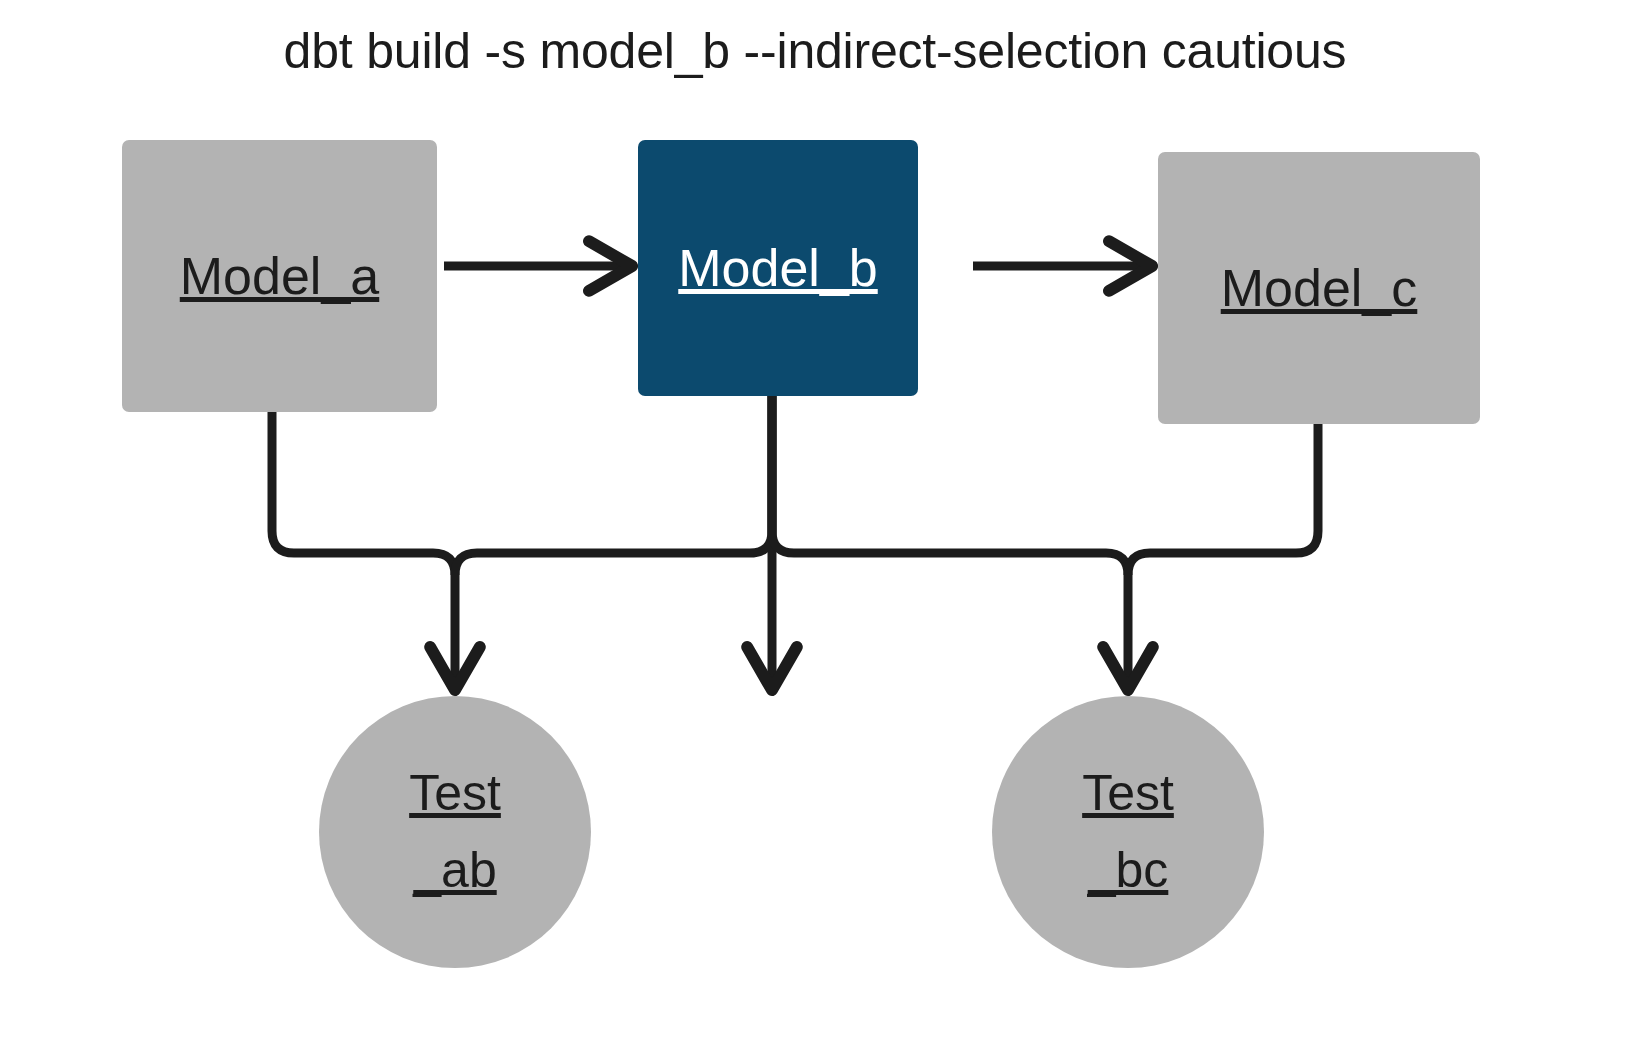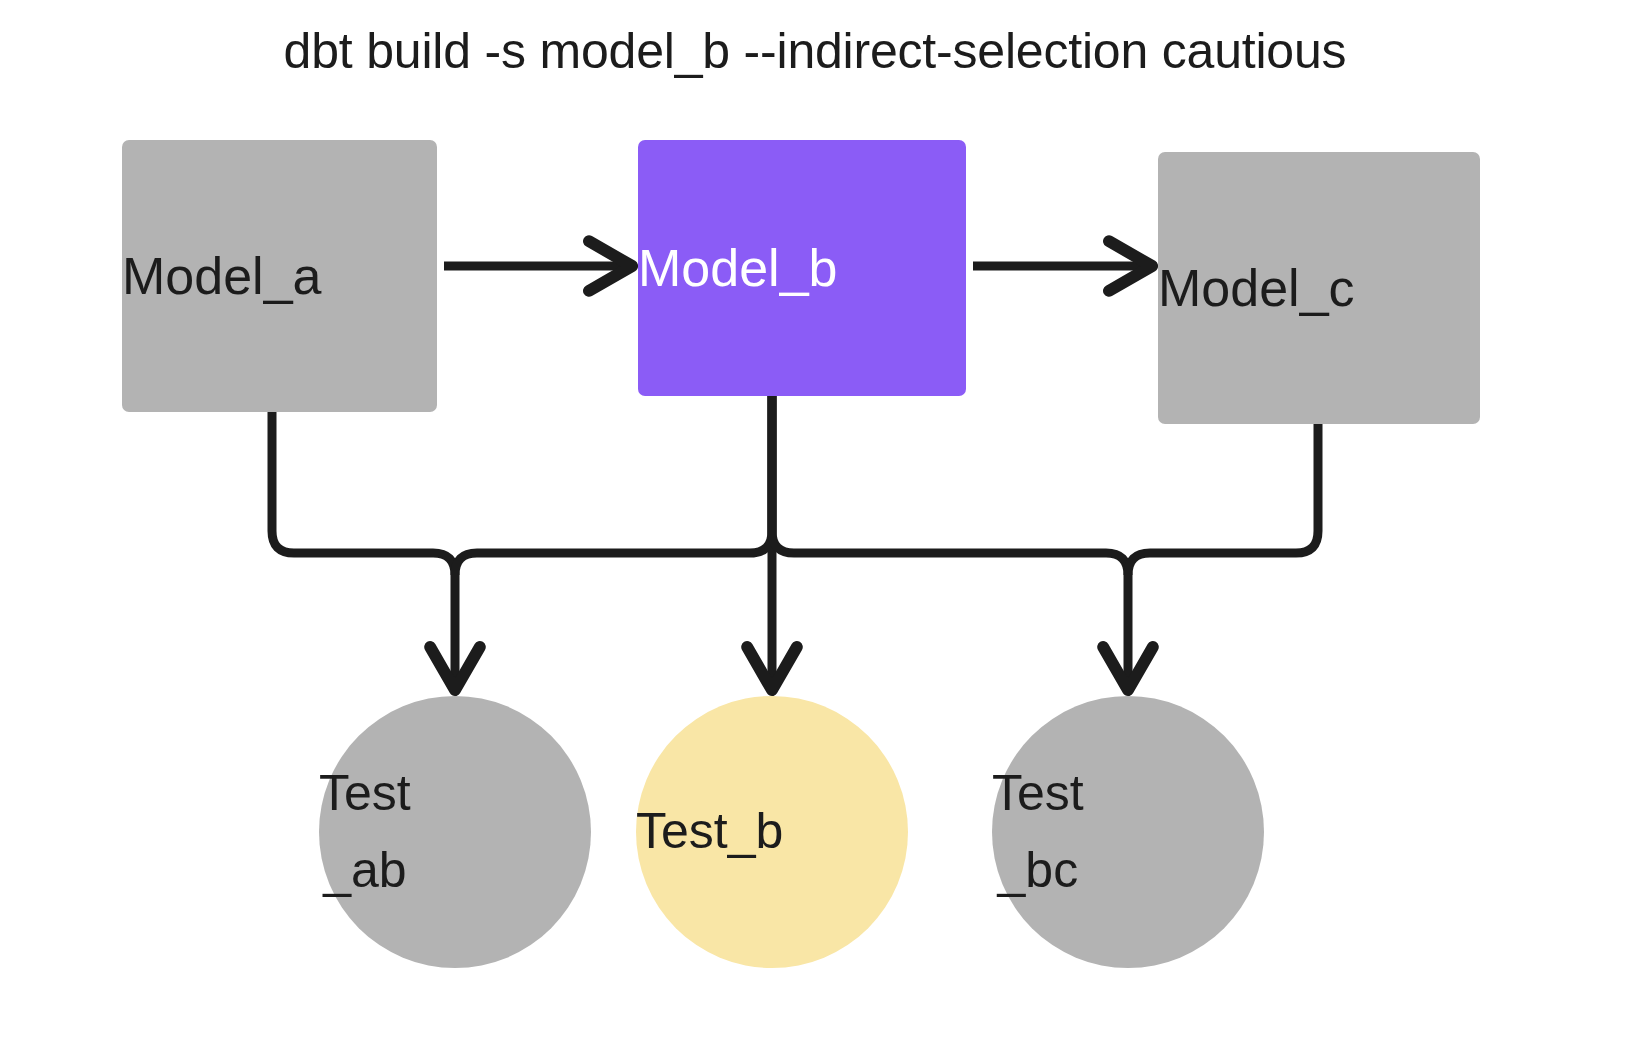--- a/index.html
+++ b/index.html
@@ -33,22 +33,24 @@
     position: absolute;
     left: 0;
     top: 0;
     width: 1630px;
     height: 1060px;
   }
   .node {
     position: absolute;
     display: flex;
     align-items: center;
+    justify-content: center;
     text-align: center;
     box-sizing: border-box;
+    text-decoration: underline;
   }
   .model-box {
     border-radius: 7px;
     font-size: 52px;
     line-height: 1.05;
     font-weight: 400;
   }
   .test-circle {
     border-radius: 50%;
     font-size: 50px;
@@ -86,35 +88,32 @@
       <path d="M 772 396 L 772 531 Q 772 553 794 553 L 1106 553 Q 1128 553 1128 575 L 1128 688" marker-end="url(#arrowhead)"></path>
 
       <path d="M 1318 408 L 1318 531 Q 1318 553 1296 553 L 1150 553 Q 1128 553 1128 575"></path>
     </g>
   </svg>
 
   <div class="node model-box" style="left:122px; top:140px; width:315px; height:272px; background:#b3b3b3; color:#1c1c1c;">
     <span>Model_a</span>
   </div>
 
-  <div class="node model-box" style="left:638px; top:140px; width:328px; height:256px; background:#8b5cf6; color:#ffffff;">
+  <div class="node model-box" style="left:638px; top:140px; width:280px; height:256px; background:#0c4a6e; color:#ffffff;">
     <span>Model_b</span>
   </div>
 
   <div class="node model-box" style="left:1158px; top:152px; width:322px; height:272px; background:#b3b3b3; color:#1c1c1c;">
     <span>Model_c</span>
   </div>
 
   <div class="node test-circle" style="left:319px; top:696px; width:272px; height:272px; background:#b3b3b3; color:#1c1c1c;">
     <span>Test
 _ab</span>
   </div>
 
-  <div class="node test-circle" style="left:636px; top:696px; width:272px; height:272px; background:#f9e6a6; color:#1c1c1c;">
-    <span>Test_b</span>
-  </div>
 
   <div class="node test-circle" style="left:992px; top:696px; width:272px; height:272px; background:#b3b3b3; color:#1c1c1c;">
     <span>Test
 _bc</span>
   </div>
 
 </div>
 
 </body></html>

